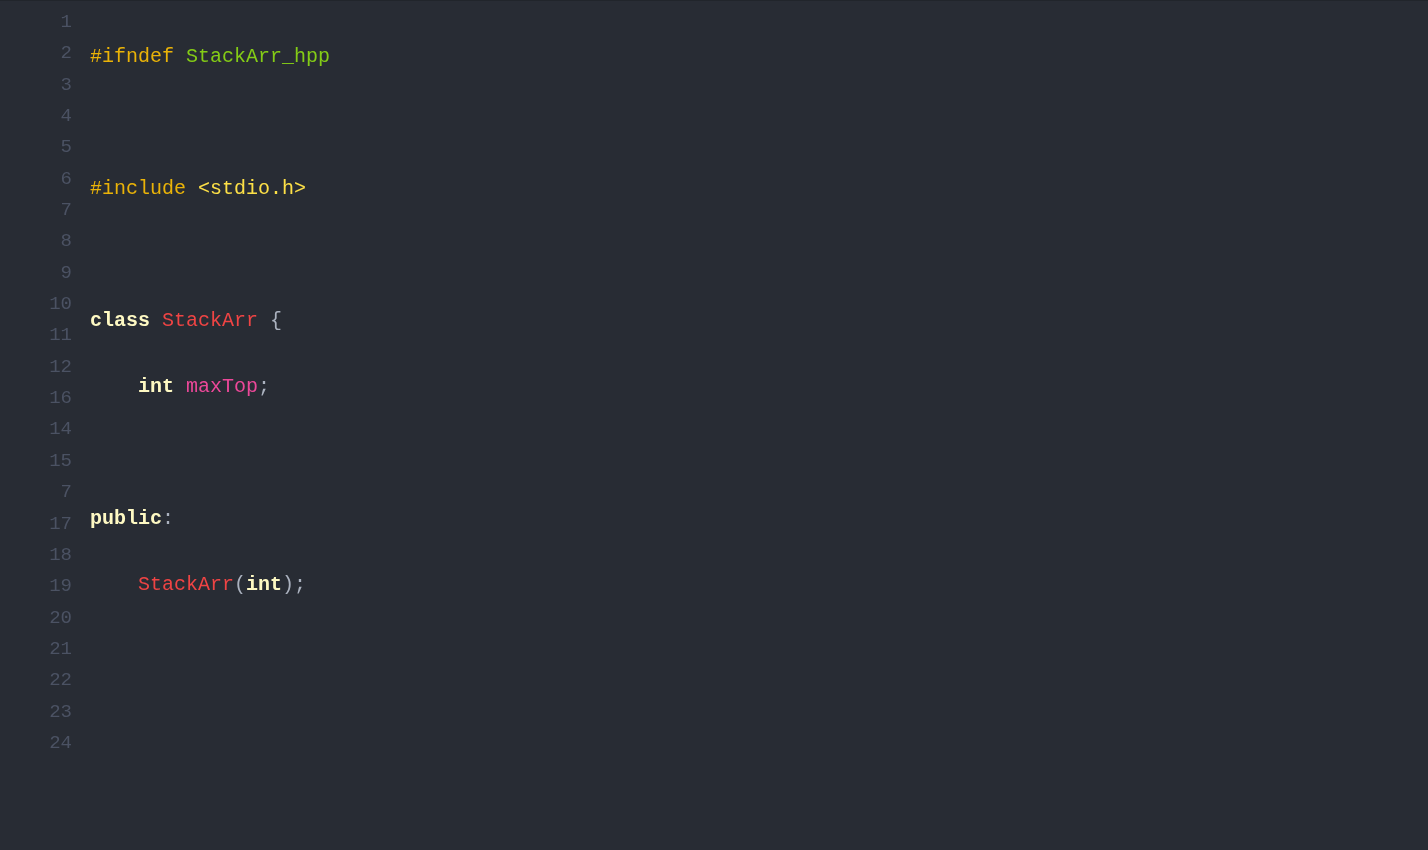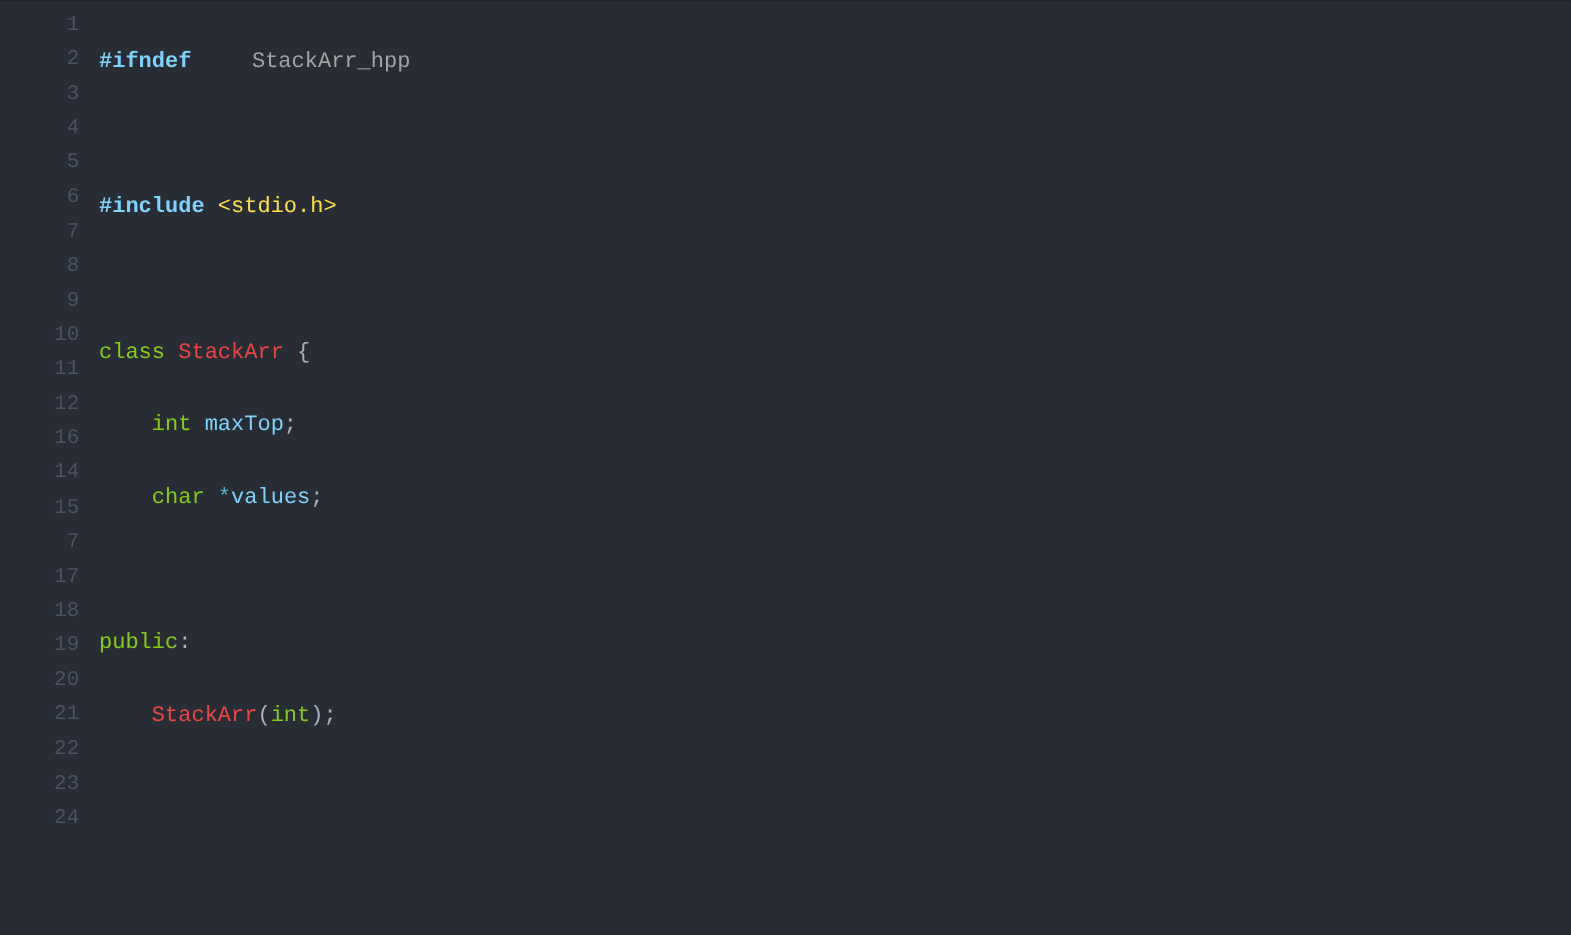--- a/index.html
+++ b/index.html
@@ -27,26 +27,26 @@
     padding-top: 6px;
   }
   .gutter .ln {
     font-size: 19px;
   }
   .code {
     flex: 1;
     padding-top: 6px;
     white-space: pre;
   }
-  .tok-pp     { color: #7dd3fc; font-weight: 700; }  
-  .tok-macro  { color: #a3a3a3; margin-left: 43px; }                    
+  .tok-pp     { color: #eab308; font-weight: 400; }  
+  .tok-macro  { color: #84cc16; }                    
   .tok-inc    { color: #fde047; }                    
-  .tok-kw     { color: #84cc16; font-weight: 400; }  
+  .tok-kw     { color: #fef9c3; font-weight: 700; }  
   .tok-type   { color: #ef4444; }                    
-  .tok-ident  { color: #7dd3fc; }                    
+  .tok-ident  { color: #ec4899; }                    
   .tok-punc   { color: #abb2bf; }                    
   .tok-op     { color: #56b6c2; }
 </style>
 </head>
 <body>
 
 <div class="editor">
   <div class="gutter">
     <div class="ln">1</div>
     <div class="ln">2</div>
@@ -74,21 +74,20 @@
     <div class="ln">24</div>
   </div>
 
   <div class="code">
 <div><span class="tok-pp">#ifndef</span><span> </span><span class="tok-macro">StackArr_hpp</span></div>
 <div>&nbsp;</div>
 <div><span class="tok-pp">#include</span><span> </span><span class="tok-inc">&lt;stdio.h&gt;</span></div>
 <div>&nbsp;</div>
 <div><span class="tok-kw">class</span><span> </span><span class="tok-type">StackArr</span><span> </span><span class="tok-punc">{</span></div>
 <div><span>    </span><span class="tok-kw">int</span><span> </span><span class="tok-ident">maxTop</span><span class="tok-punc">;</span></div>
-<div><span>    </span><span class="tok-kw">char</span><span> </span><span class="tok-op">*</span><span class="tok-ident">values</span><span class="tok-punc">;</span></div>
 <div>&nbsp;</div>
 <div><span class="tok-kw">public</span><span class="tok-punc">:</span></div>
 <div><span>    </span><span class="tok-type">StackArr</span><span class="tok-punc">(</span><span class="tok-kw">int</span><span class="tok-punc">)</span><span class="tok-punc">;</span></div>
 
 
 
 
 
 
 

